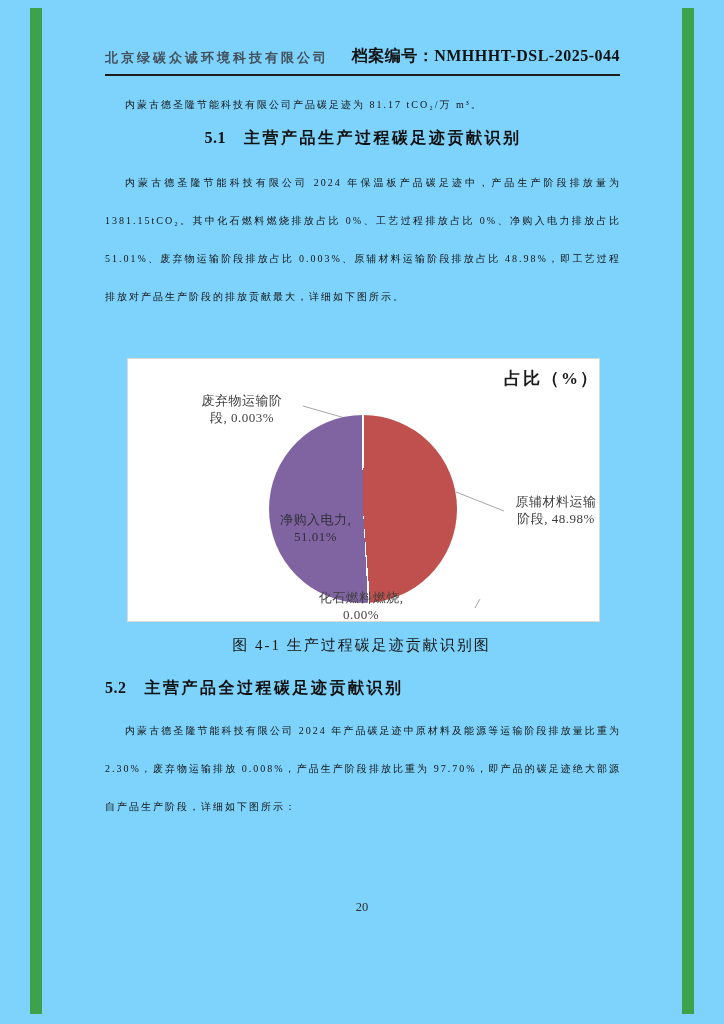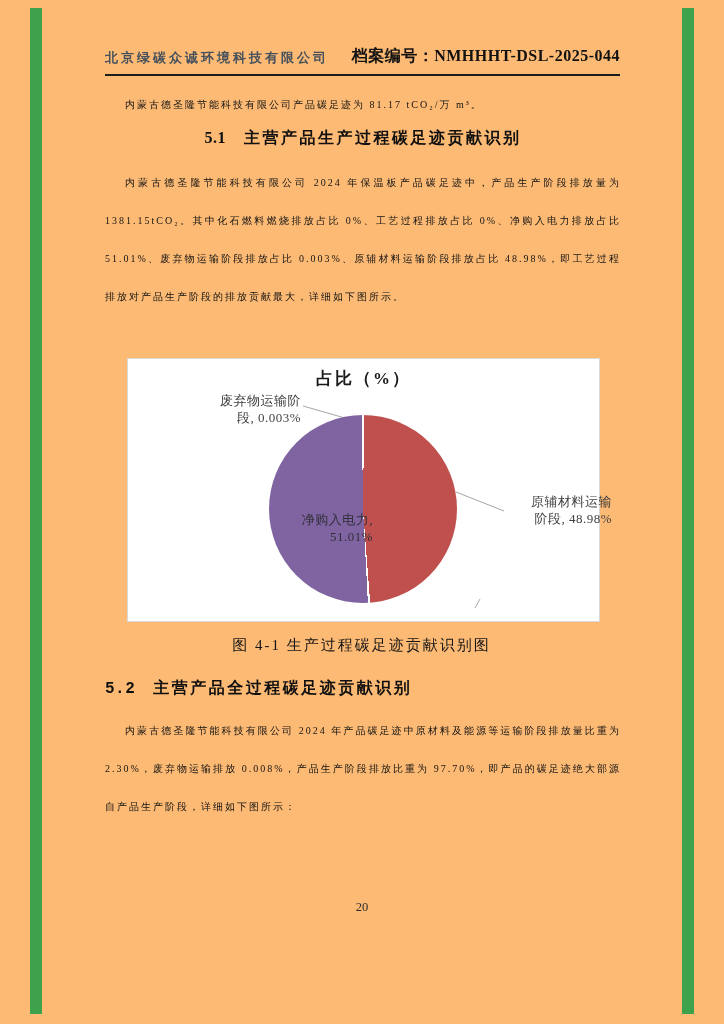--- a/index.html
+++ b/index.html
@@ -1,18 +1,18 @@
 <!DOCTYPE html>
 <html><head>
 <meta charset="utf-8">
 <style>
   * { margin:0; padding:0; box-sizing:border-box; }
   html,body { background:#ffffff; }
   .page {
-    position:relative; width:724px; height:1024px; background:#fdba74;
+    position:relative; width:724px; height:1024px; background:#7dd3fc;
     font-family:"Liberation Serif","DejaVu Serif",serif; color:#141414;
     overflow:hidden; margin:0 auto;padding-left:40px;
   }
   .green-bar { position:absolute; top:8px; width:12px; height:1006px; background:#3ea24c; }
   .green-bar.left  { left:30px; }
   .green-bar.right { left:682px; }
 
   .header-row {
     position:absolute; left:105px; top:46px; width:515px;
     display:flex; justify-content:space-between; align-items:flex-end;
@@ -28,35 +28,35 @@
   }
   .p1 { top:86px; }
   .p2 { top:164px; }
   .p3 { top:712px; }
 
   .section-head {
     position:absolute; left:105px; width:516px;
     font-size:16px; font-weight:bold; letter-spacing:2.5px; color:#101010;
   }
   .h51 { top:128px;text-align:center; }
-  .h52 { top:678px;font-family:Liberation Mono, monospace; }
+  .h52 { top:678px; }
   .section-head .num { letter-spacing:0.5px; margin-right:18px; }
 
   .chart-box {
     position:absolute; left:127px; top:358px; width:473px; height:264px;
     background:#ffffff; border:1px solid #d9d9d9;
   }
   .chart-title {
-    position:absolute; left:0; top:8px; width:100%; text-align:center;
+    position:absolute; left:0; top:8px; width:100%; text-align:right;
     font-size:17px; font-weight:bold; letter-spacing:2px; color:#1a1a1a;
   }
   .pie { position:absolute; left:141px; top:56px; width:188px; height:188px; border-radius:50%; }
   .leaders { position:absolute; left:0; top:0; width:473px; height:264px; pointer-events:none; }
   .chart-label {
-    position:absolute; text-align:right; font-size:13px; line-height:17px;
+    position:absolute; text-align:center; font-size:13px; line-height:17px;
     color:#3f3f3f; letter-spacing:0.5px;
   }
   .lbl-waste { left:55px;  top:33px;  width:118px; }
   .lbl-elec  { left:130px; top:152px; width:115px; color:#30303a; }
   .lbl-raw   { left:372px; top:134px; width:112px; }
   .lbl-fossil{ left:168px; top:230px; width:130px; }
 
   .figure-caption {
     position:absolute; left:104px; top:636px; width:515px; text-align:center;
     font-size:15px; letter-spacing:2px; color:#161616;
@@ -102,20 +102,24 @@
       <div>段, 0.003%</div>
     </div>
     <div class="chart-label lbl-elec">
       <div>净购入电力,</div>
       <div>51.01%</div>
     </div>
     <div class="chart-label lbl-raw">
       <div>原辅材料运输</div>
       <div>阶段, 48.98%</div>
     </div>
+    <div class="chart-label lbl-fossil">
+      <div>化石燃料燃烧,</div>
+      <div>0.00%</div>
+    </div>
   </div>
 
   <div class="figure-caption">图 4-1 生产过程碳足迹贡献识别图</div>
 
   <h2 class="section-head h52"><span class="num">5.2</span><span>主营产品全过程碳足迹贡献识别</span></h2>
 
   <p class="body-text p3">内蒙古德圣隆节能科技有限公司 2024 年产品碳足迹中原材料及能源等运输阶段排放量比重为 2.30%，废弃物运输排放 0.008%，产品生产阶段排放比重为 97.70%，即产品的碳足迹绝大部源自产品生产阶段，详细如下图所示：</p>
 
   <div class="page-number">20</div>
 

